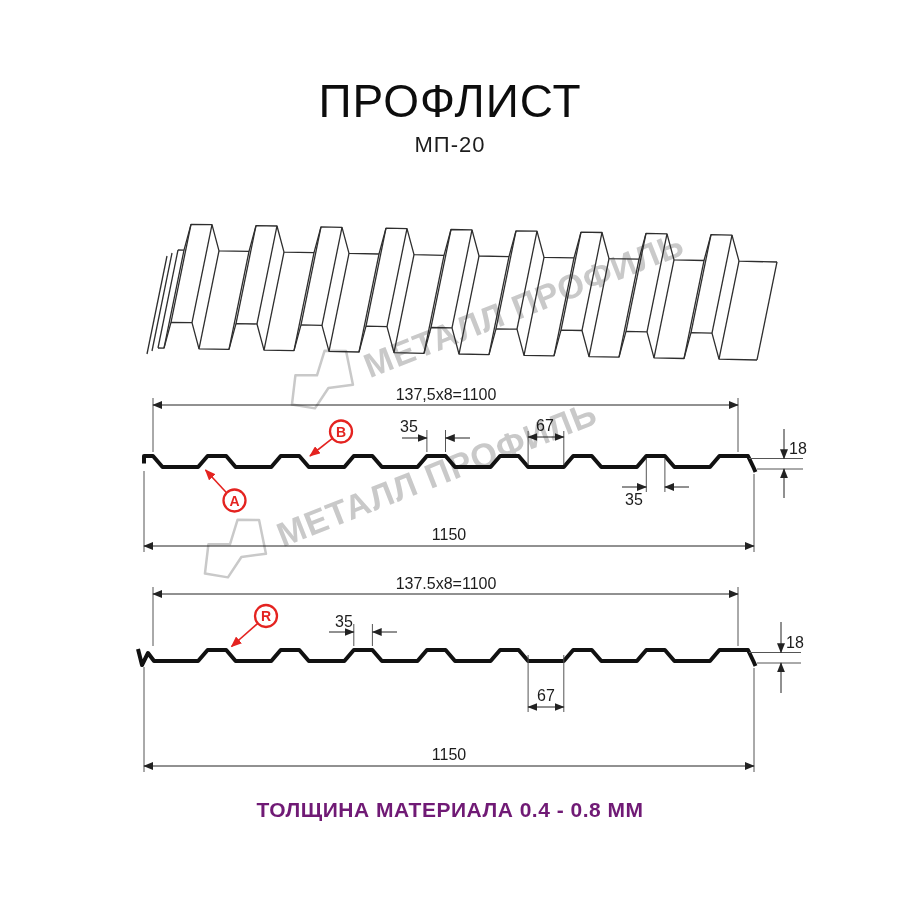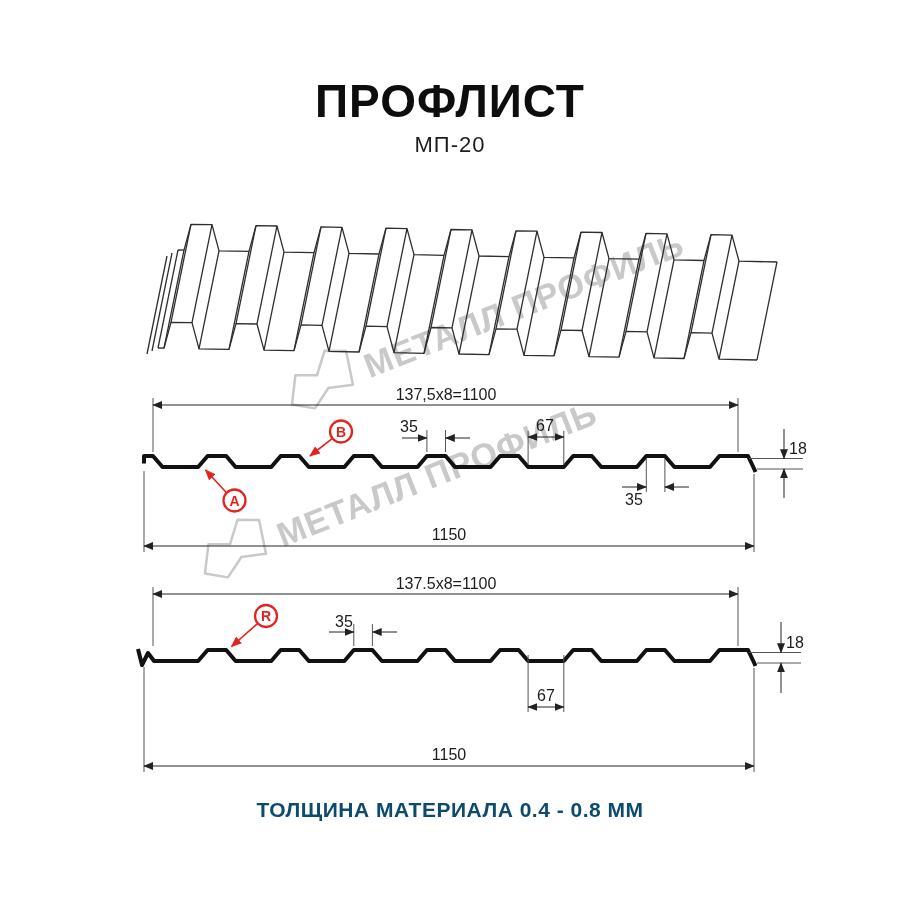--- a/index.html
+++ b/index.html
@@ -1,23 +1,23 @@
 <!DOCTYPE html>
 <html><head>
 <meta charset="utf-8">
 <style>
   html,body{margin:0;padding:0;background:#ffffff;}
   .canvas{position:relative;width:900px;height:900px;background:#fff;overflow:hidden;
           font-family:"Liberation Sans",sans-serif;}
   .title{position:absolute;top:74px;left:0;width:900px;text-align:center;
-         font-size:46px;font-weight:700;letter-spacing:1px;color:#0d0d0d;}
+         font-size:46px;font-weight:400;letter-spacing:1px;color:#0d0d0d;}
   .subtitle{position:absolute;top:132px;left:0;width:900px;text-align:center;
          font-size:22px;font-weight:500;letter-spacing:1px;color:#1c1c1c;}
   .caption{position:absolute;top:798px;left:0;width:900px;text-align:center;
-         font-size:21px;font-weight:600;letter-spacing:.5px;color:#0c4a6e;}
+         font-size:21px;font-weight:600;letter-spacing:.5px;color:#701a75;}
   svg{position:absolute;top:0;left:0;}
   .prof{fill:none;stroke:#111;stroke-width:4;stroke-linejoin:round;}
   .sheet{fill:none;stroke:#2e2e2e;stroke-width:1.3;stroke-linejoin:round;}
   .ext{stroke:#555;stroke-width:1;fill:none;}
   .dim{stroke:#222;stroke-width:1;fill:none;}
   .dt{font-family:"Liberation Sans",sans-serif;font-size:16px;fill:#1c1c1c;}
   .wm{stroke:#c9c9c9;fill:none;stroke-width:2.5;stroke-linejoin:round;}
   .wmt{font-family:"Liberation Sans",sans-serif;font-size:34px;font-weight:bold;
        fill:#c9c9c9;letter-spacing:1px;}
   .redl{stroke:#e42320;stroke-width:1.6;fill:none;}

